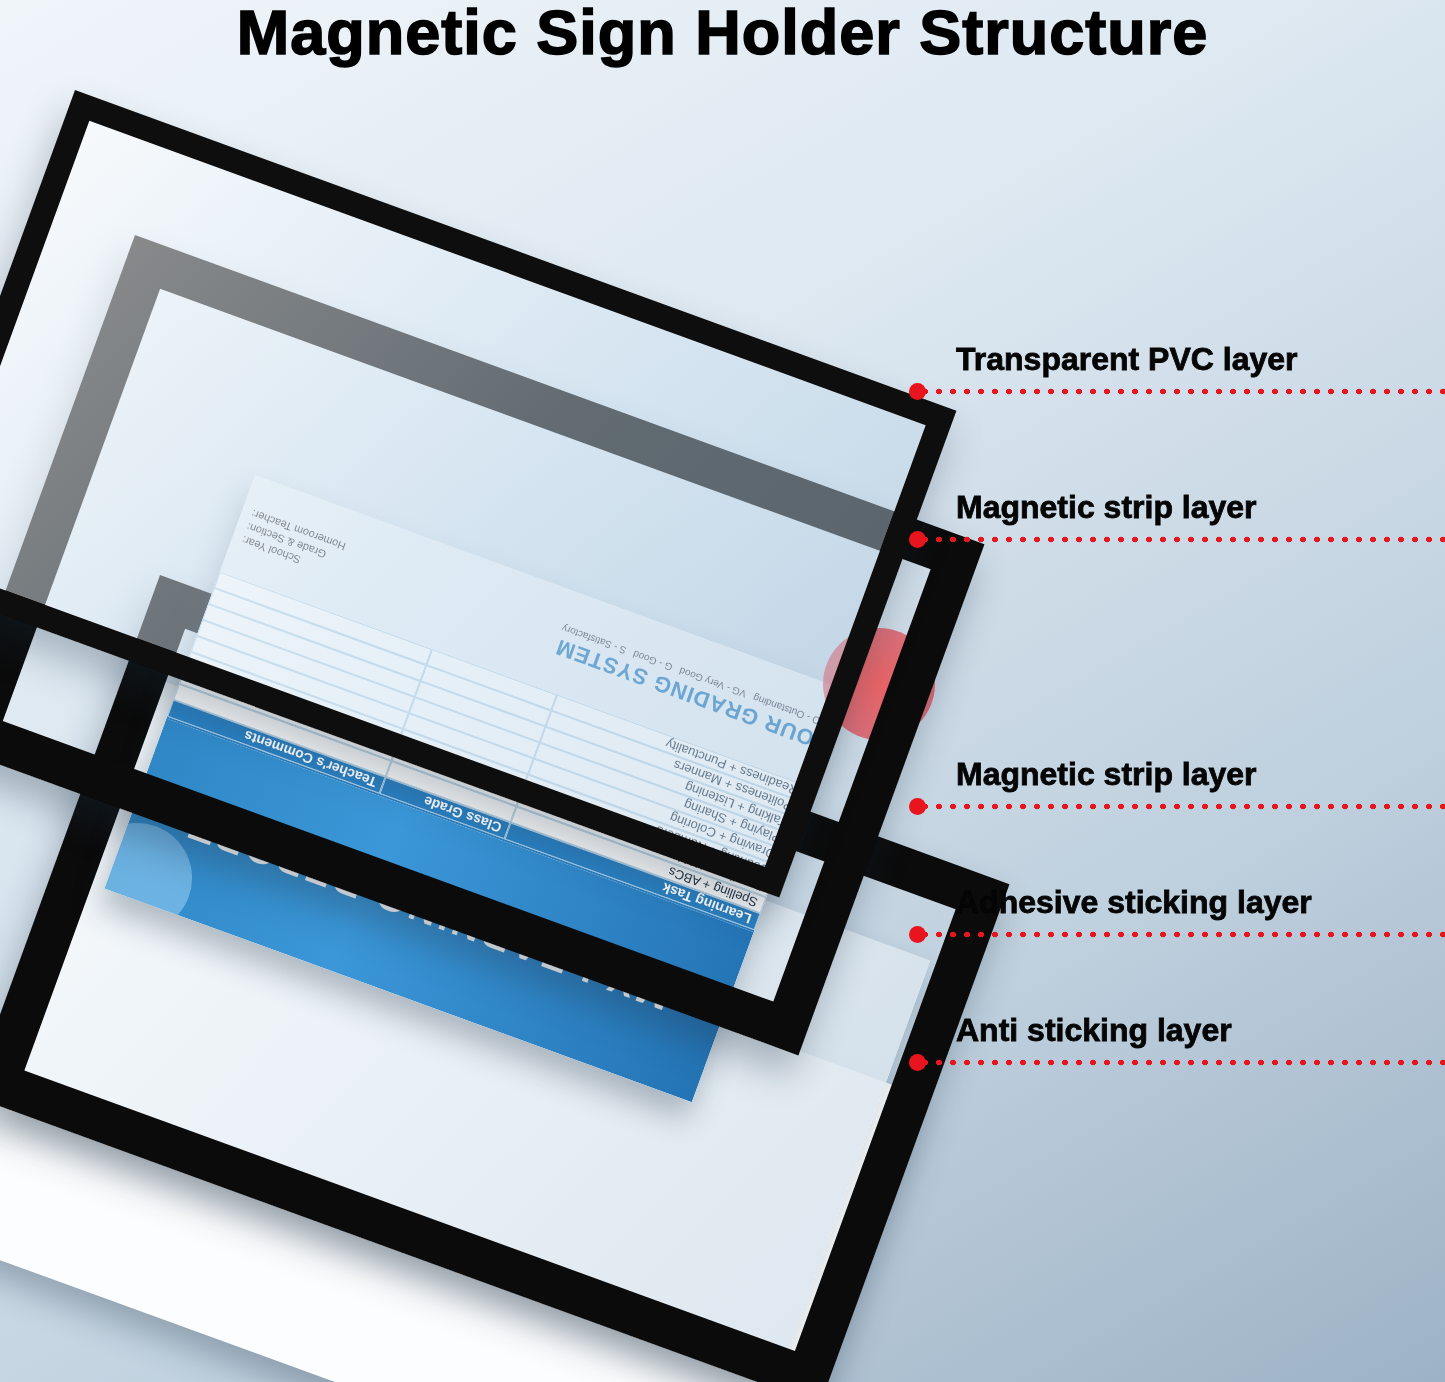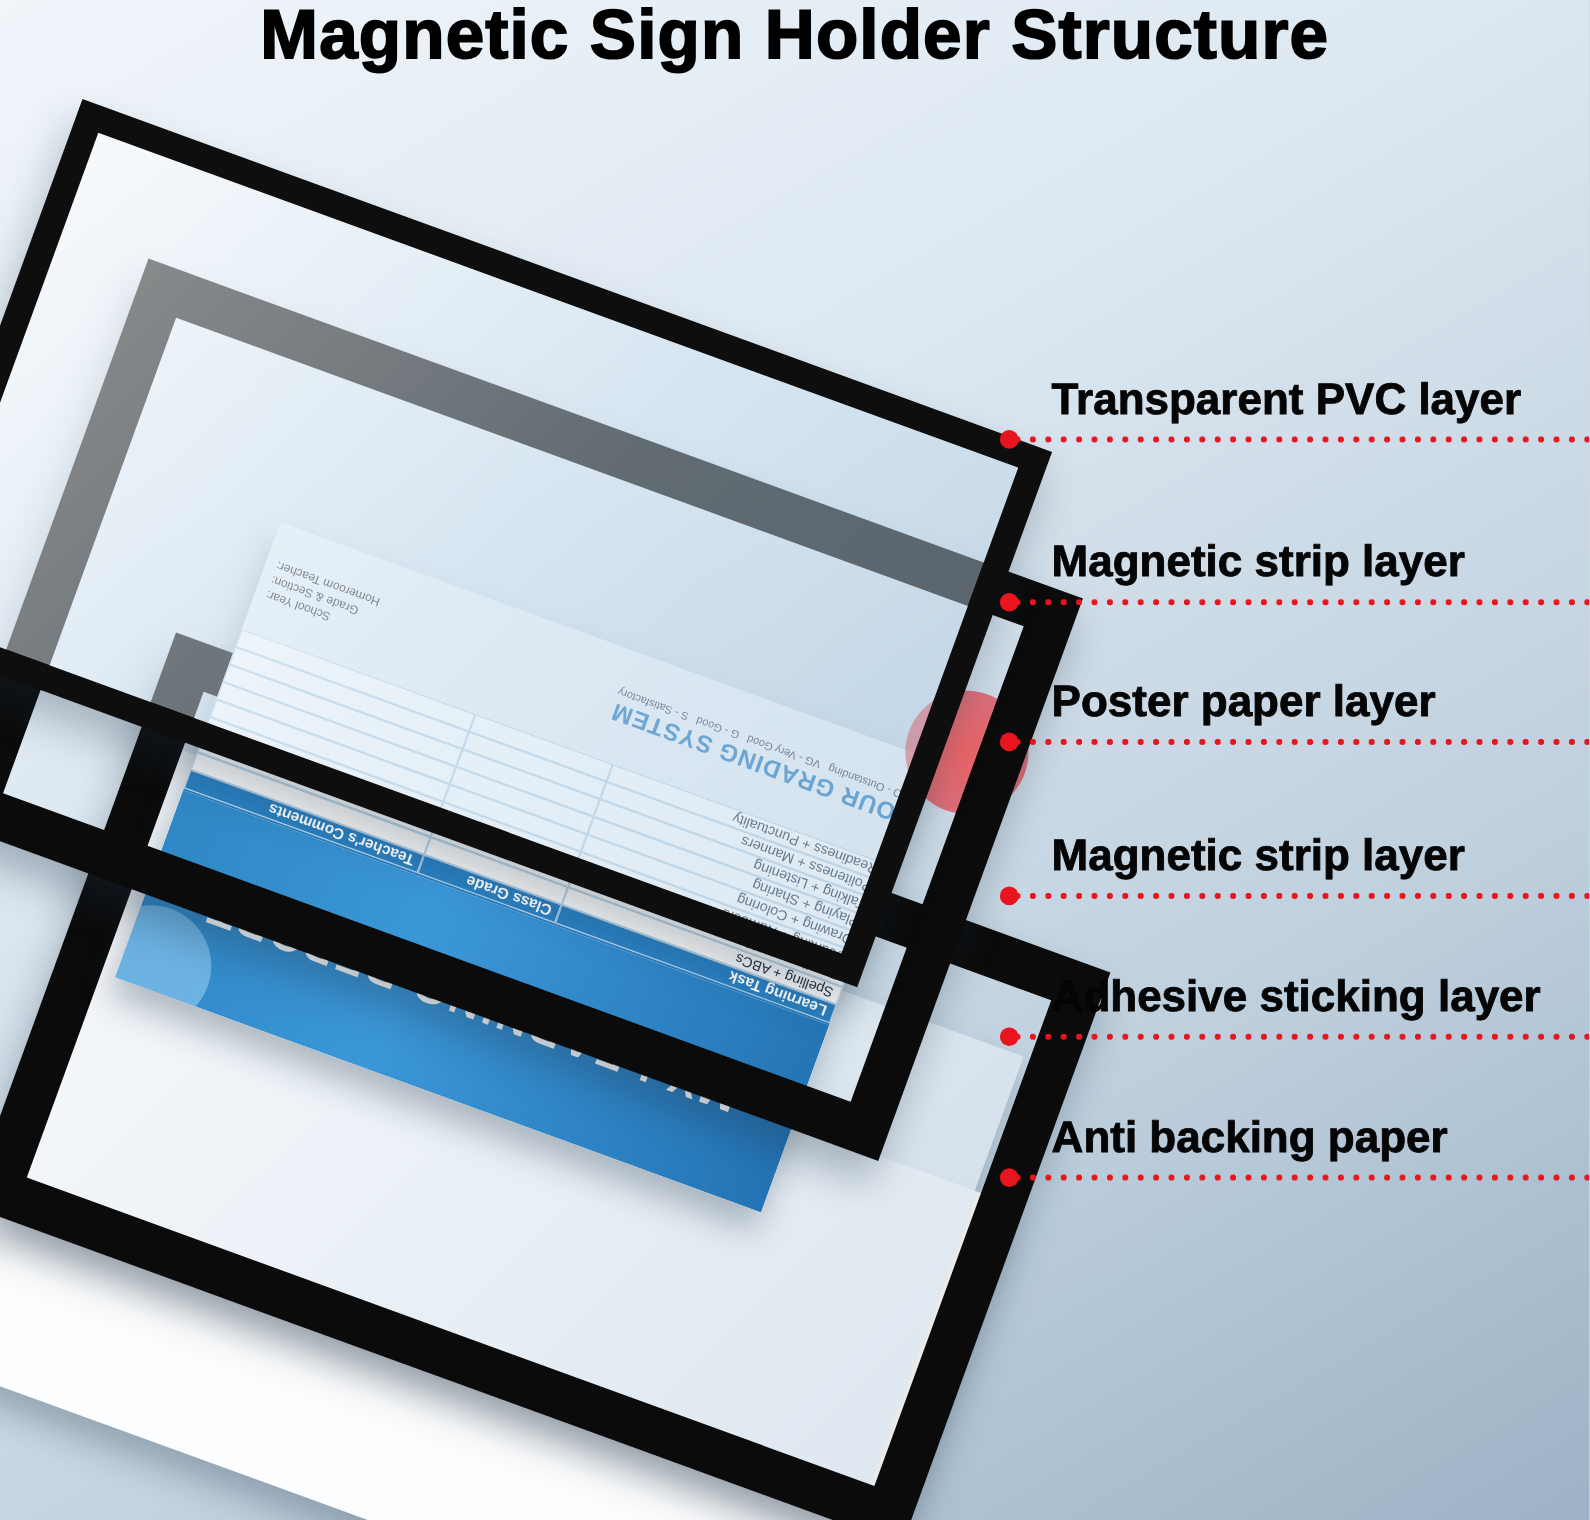--- a/index.html
+++ b/index.html
@@ -38,21 +38,21 @@
   .p-legend{height:22%;background:#edf3f8;display:flex;align-items:center;justify-content:space-between;
     padding:4px 10px;gap:10px;}
   .p-gtitle{color:#2a7fc0;font-weight:700;font-size:22px;letter-spacing:1px;white-space:nowrap;}
   .p-notes{font-size:10px;color:#445;display:flex;gap:8px;flex-wrap:wrap;}
   .p-fields{display:flex;flex-direction:column;gap:2px;font-size:11px;color:#333;text-align:right;}
   
   .poster-marker{position:absolute;left:823px;top:628px;width:112px;height:112px;border-radius:50%;z-index:45;
     background:radial-gradient(circle,rgba(243,70,70,.8) 0%,rgba(230,22,32,.55) 70%);}
   
   .callout{position:absolute;left:918px;right:0;z-index:80;}
-  .callout-label{margin:0 0 10px 38px;font-size:40px;font-weight:700;color:#050505;
+  .callout-label{margin:0 0 10px 38px;font-size:32px;font-weight:700;color:#050505;
     -webkit-text-stroke:0.8px #050505;white-space:nowrap;}
   .leader{position:relative;height:7px;
     background-image:radial-gradient(circle,#e8141e 2.7px,transparent 3.1px);
     background-size:14px 7px;background-repeat:repeat-x;}
   .leader-dot{position:absolute;left:-9px;top:-5px;width:17px;height:17px;border-radius:50%;background:#e8141e;}
 </style>
 </head>
 <body>
 
 <div class="canvas">
@@ -153,41 +153,35 @@
       </div>
   </div>
 
   <div class="callout" style="top:489px">
     <div class="callout-label">Magnetic strip layer</div>
     <div class="leader">
         <span class="leader-dot"></span>
       </div>
   </div>
 
-  <div class="callout" style="top:616px">
-    <div class="callout-label">Poster paper layer</div>
-    <div class="leader">
-        <span class="leader-dot"></span>
-      </div>
-  </div>
 
   <div class="callout" style="top:756px">
     <div class="callout-label">Magnetic strip layer</div>
     <div class="leader">
         <span class="leader-dot"></span>
       </div>
   </div>
 
   <div class="callout" style="top:884px">
     <div class="callout-label">Adhesive sticking layer</div>
     <div class="leader">
         <span class="leader-dot"></span>
       </div>
   </div>
 
   <div class="callout" style="top:1012px">
-    <div class="callout-label">Anti backing paper</div>
+    <div class="callout-label">Anti sticking layer</div>
     <div class="leader">
         <span class="leader-dot"></span>
       </div>
   </div>
 
 </div>
 
 </body></html>

